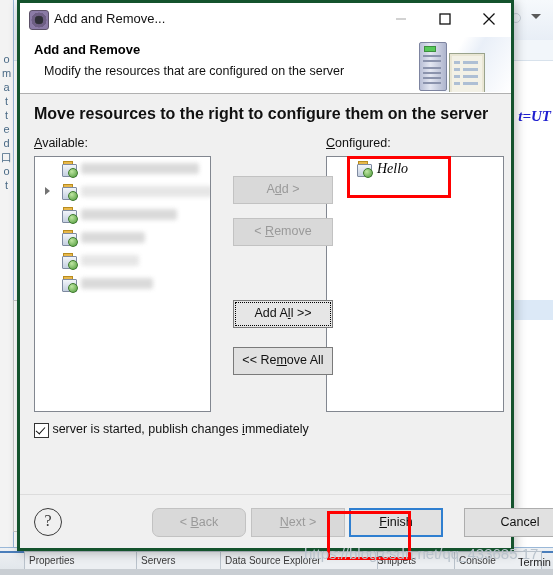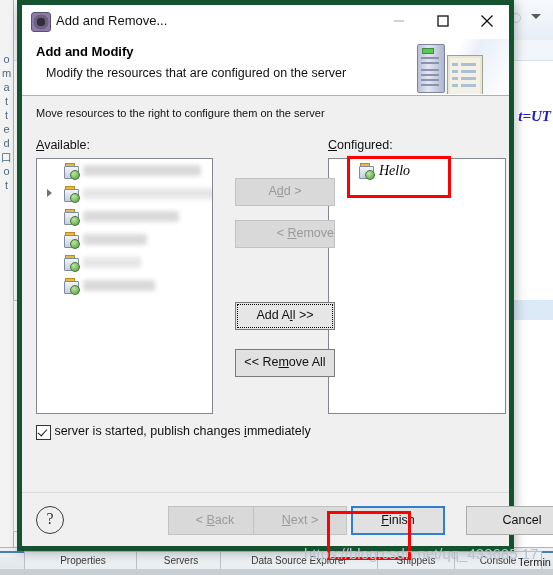--- a/index.html
+++ b/index.html
@@ -34,35 +34,35 @@
   .bg-code{
     position:absolute;right:2px;top:108px;
     color:#2020d0;font-style:italic;font-weight:bold;
     font-family:"Liberation Serif","DejaVu Serif",serif;font-size:15px;
     white-space:nowrap;
   }
   .bg-hl-row{position:absolute;left:508px;right:0;top:300px;height:20px;background:#dce9f7;}
   .bg-panel-edge{position:absolute;left:13px;top:300px;width:6px;height:230px;border:1px solid #c9c9c9;border-right:none;background:#fff;}
   .bg-taskbar{
     position:absolute;left:0;bottom:0;right:0;height:27px;
-    background:linear-gradient(#eef1f4,#dfe4e9);border-top:1px solid #9ab8d8;text-align:center;
+    background:linear-gradient(#eef1f4,#dfe4e9);border-top:1px solid #9ab8d8;
   }
   .bg-tab{
     position:absolute;bottom:5px;height:18px;
     background:#eceff2;border:1px solid #b9c2cb;border-bottom:none;
     color:#3a3a3a;font-size:10px;line-height:18px;padding:0 4px;white-space:nowrap;overflow:hidden;
   }
   .bg-tabline{position:absolute;left:0;right:0;bottom:22px;height:2px;background:#4a7ebb;}
   .bg-bottom-band{position:absolute;left:0;right:0;bottom:0;height:6px;background:#c9ced3;}
   .bg-termlabel{position:absolute;right:2px;bottom:7px;font-size:11px;color:#222;white-space:nowrap;}
 
   
   #dialog{
     position:absolute;left:17px;top:0;width:497px;height:551px;
-    background:#f0f0f0;border:5px solid #14532d;box-sizing:border-box;
+    background:#f0f0f0;border:3px solid #14532d;box-sizing:border-box;
     box-shadow:2px 2px 10px rgba(0,0,0,.25);
   }
   .titlebar{position:relative;height:34px;background:#ffffff;}
   .title-icon{
     position:absolute;left:9px;top:7px;width:18px;height:18px;
     background:radial-gradient(circle at 50% 50%, #4c4c55 0 34%, #6e5f84 36% 58%, #8b7ba6 60% 100%);
     border:1px solid #5c5168;border-radius:3px;
   }
   .title-icon:after{
     content:"";position:absolute;left:5px;top:5px;width:8px;height:8px;border-radius:50%;
@@ -80,21 +80,21 @@
     background:linear-gradient(120deg,#ffffff 0 45%,#e9eff8 60%,#ffffff 100%);}
   .art-server{position:absolute;left:18px;top:5px;width:26px;height:47px;
     background:linear-gradient(90deg,#b9bfd6,#e4e7f2 40%,#aeb5cd);border:1px solid #7d84a0;border-radius:2px;}
   .art-server i{position:absolute;left:3px;width:18px;height:2px;background:#8b93ad;display:block;}
   .art-led{position:absolute;left:4px;top:3px;width:10px;height:4px;background:#58c95a;border:1px solid #3d8f3f;}
   .art-doc{position:absolute;left:48px;top:16px;width:34px;height:42px;
     background:#f3f1e6;border:1px solid #9aa38c;box-shadow:inset 0 0 0 2px #e9e6d4;}
   .art-doc i{position:absolute;height:3px;background:#aebfd4;display:block;}
 
   .dlg-body{position:absolute;left:0;right:0;top:91px;bottom:53px;background:#f0f0f0;}
-  .instr{position:absolute;left:14px;top:11px;font-size:11px;color:#111;}
+  .instr{position:absolute;left:14px;top:11px;font-size:16px;color:#111;font-weight:bold;}
   .lbl{position:absolute;font-size:12.5px;color:#111;}
   .lbl u{text-decoration:underline;}
   #lbl-available{left:14px;top:42px;}
   #lbl-configured{left:306px;top:42px;}
 
   .listbox{position:absolute;background:#ffffff;border:1px solid #828790;overflow:hidden;}
   #list-available{left:14px;top:62px;width:175px;height:254px;}
   #list-configured{left:306px;top:62px;width:176px;height:254px;text-align:right;}
 
   .row{position:relative;height:23px;line-height:23px;padding-left:28px;font-size:12.5px;}
@@ -114,35 +114,35 @@
 
   .btn{
     position:absolute;background:#e1e1e1;border:1px solid #adadad;
     font-size:12.5px;color:#111;text-align:center;cursor:default;
     font-family:"Liberation Sans","DejaVu Sans",sans-serif;
   }
   .btn u{text-decoration:underline;}
   .btn.disabled{color:#9a9a9a;background:#d9d9d9;border-color:#c2c2c2;}
   .btn.focus{outline:1px dotted #000;outline-offset:-3px;background:#e8e8e8;}
   #btn-add{left:213px;top:82px;width:98px;height:26px;line-height:25px;}
-  #btn-remove{left:213px;top:124px;width:98px;height:26px;line-height:25px;text-align:right;}
+  #btn-remove{left:213px;top:124px;width:98px;height:26px;line-height:25px;}
   #btn-addall{left:213px;top:206px;width:98px;height:26px;line-height:25px;background:#e6e6e6;border-color:#7a7a7a;}
   #btn-removeall{left:213px;top:253px;width:98px;height:26px;line-height:25px;border-color:#7a7a7a;}
 
   .chkrow{position:absolute;left:14px;top:328px;font-size:12.5px;color:#111;}
   .chkbox{position:absolute;left:0;top:1px;width:13px;height:13px;background:#fff;border:1px solid #333;}
   .chkbox:after{content:"";position:absolute;left:3px;top:1px;width:4px;height:8px;
     border:solid #111;border-width:0 1.6px 1.6px 0;transform:rotate(42deg);}
   .chklabel{margin-left:8px;}
 
   .footer{position:absolute;left:0;right:0;bottom:0;height:53px;background:#f0f0f0;border-top:1px solid #dcdcdc;}
   .helpbtn{position:absolute;left:14px;top:13px;width:26px;height:26px;border:1.6px solid #3a3a3a;border-radius:50%;
     text-align:center;line-height:24px;font-size:16px;color:#3a3a3a;font-family:"Liberation Serif",serif;}
   .fbtn{position:absolute;top:13px;width:92px;height:27px;line-height:26px;}
-  #btn-back{left:146px;}
+  #btn-back{left:132px;border-radius:7px;}
   #btn-next{left:231px;}
   #btn-finish{left:329px;background:#e1e1e1;border:1px solid #2f7fd0;box-shadow:0 0 0 1px #2f7fd0 inset;}
   #btn-cancel{left:444px;padding-left:9px;}
 
   
   .anno{position:absolute;border:3px solid #ff0000;pointer-events:none;}
   #anno-hello{left:347px;top:156px;width:98px;height:36px;}
   #anno-finish{left:327px;top:511px;width:78px;height:43px;}
 
   .watermark{
@@ -207,21 +207,21 @@
     </div>
     <div class="wbtn" id="btn-close">
       <svg width="13" height="13" viewBox="0 0 13 13">
           <line x1="1" y1="1" x2="12" y2="12" stroke="#111" stroke-width="1.3"></line>
           <line x1="12" y1="1" x2="1" y2="12" stroke="#111" stroke-width="1.3"></line>
         </svg>
     </div>
   </div>
 
   <div class="header">
-    <div class="header-title">Add and Modify</div>
+    <div class="header-title">Add and Remove</div>
     <div class="header-desc">Modify the resources that are configured on the server</div>
     <div class="header-art">
       <div class="art-server">
         <span class="art-led"></span>
         <i style="top:12px"></i>
           <i style="top:17px"></i>
           <i style="top:24px"></i>
         <i style="top:29px"></i>
           <i style="top:34px"></i>
           <i style="top:39px"></i>

